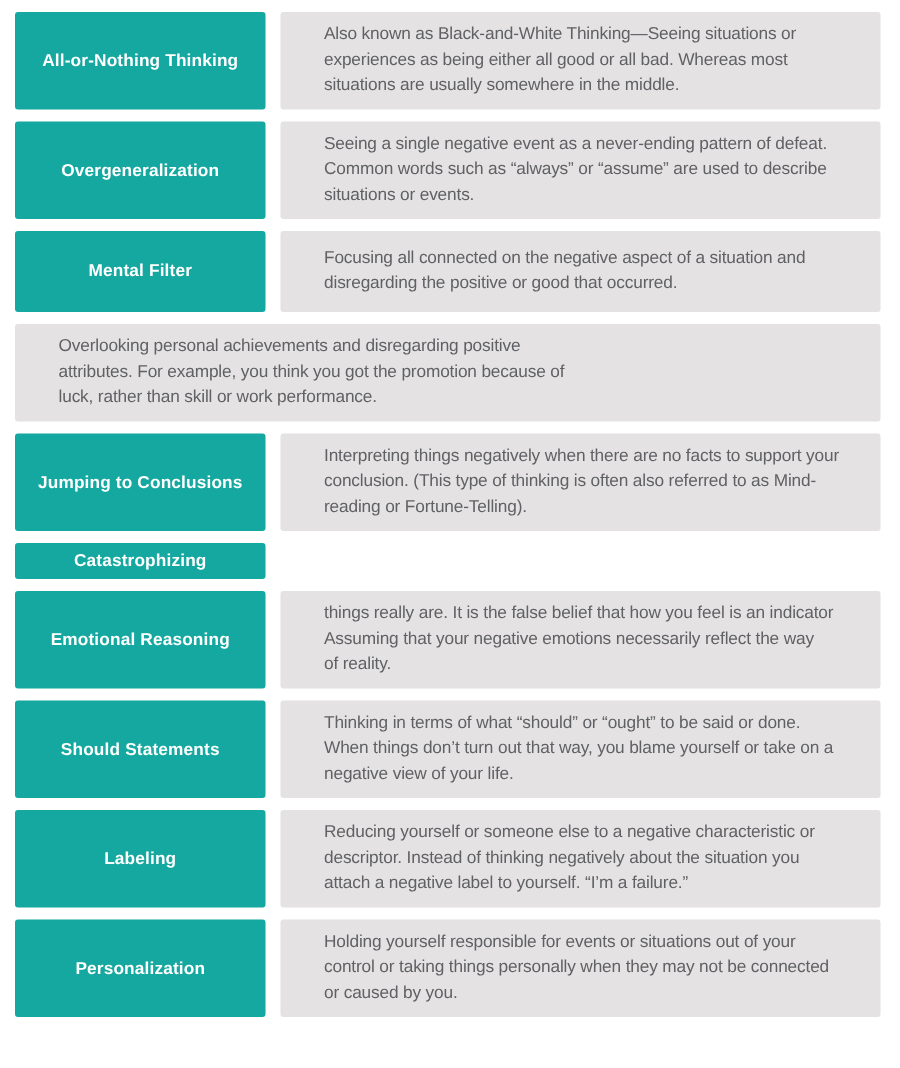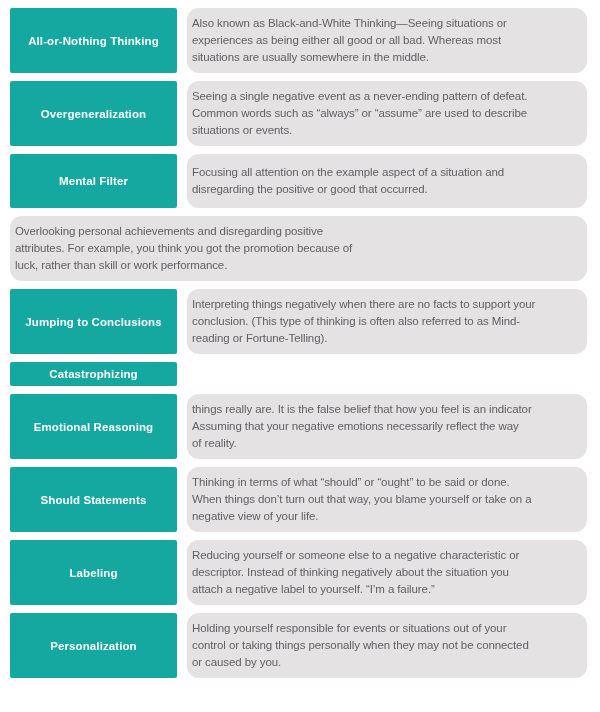--- a/index.html
+++ b/index.html
@@ -40,26 +40,26 @@
     align-items: center;
     justify-content: center;
     text-align: center;
     padding: 6px 10px;
     cursor: pointer;
   }
   .desc {
     flex: 1;
     box-sizing: border-box;
     background: #e4e2e3;
-    border-radius: 12px;
+    border-radius: 2px;
     color: #606164;
     font-size: 11.5px;
     line-height: 17px;
     letter-spacing: -0.1px;
-    padding: 7px 6px 7px 5px;
+    padding: 7px 6px 7px 29px;
     min-height: 54px;
     display: flex;
     flex-direction: column;
     justify-content: center;
     overflow: hidden;
   }
   .line {
     display: block;
     white-space: nowrap;
   }
@@ -83,21 +83,21 @@
     <div class="desc">
       <span class="line">Seeing a single negative event as a never-ending pattern of defeat.</span>
       <span class="line">Common words such as “always” or “assume” are used to describe</span>
       <span class="line">situations or events.</span>
     </div>
   </div>
 
   <div class="row">
     <div class="label-btn">Mental Filter</div>
     <div class="desc">
-      <span class="line">Focusing all attention on the example aspect of a situation and</span>
+      <span class="line">Focusing all connected on the negative aspect of a situation and</span>
       <span class="line">disregarding the positive or good that occurred.</span>
     </div>
   </div>
 
   <div class="row">
     <div class="desc">
       <span class="line">Overlooking personal achievements and disregarding positive</span>
       <span class="line">attributes. For example, you think you got the promotion because of</span>
       <span class="line">luck, rather than skill or work performance.</span>
     </div>

